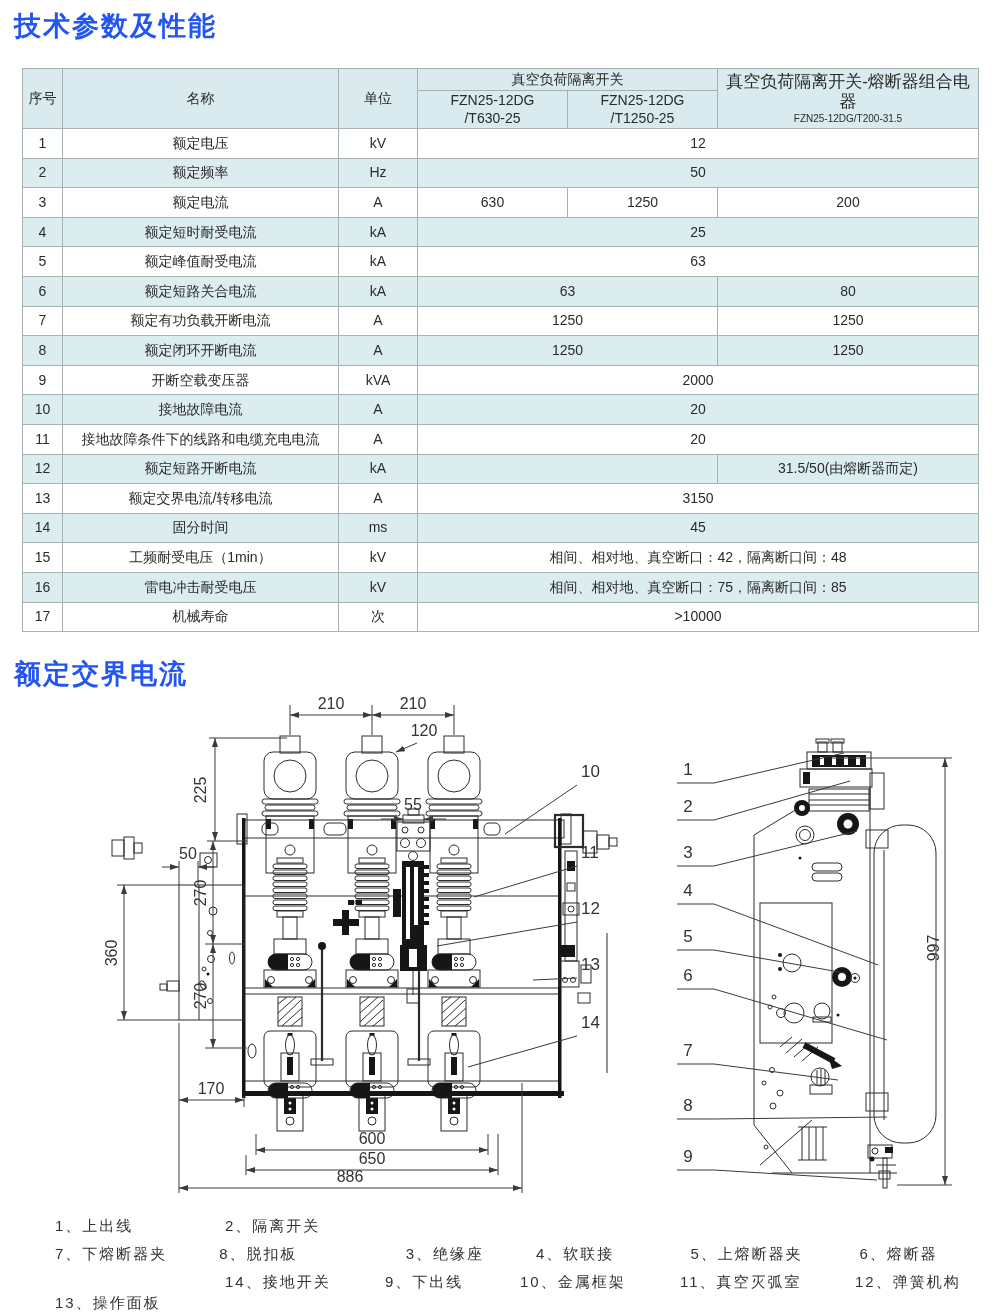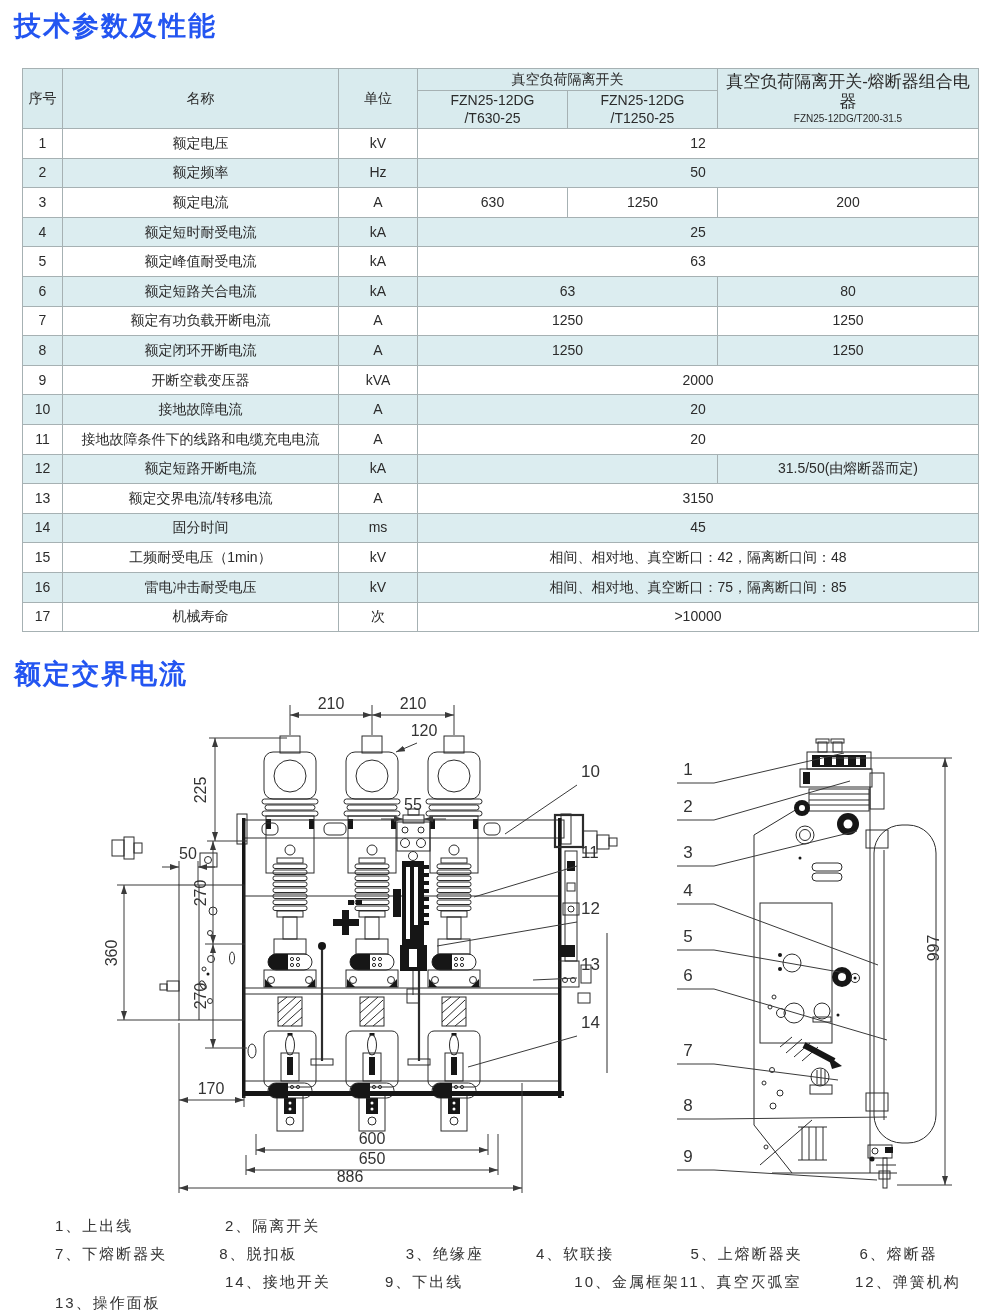--- a/index.html
+++ b/index.html
@@ -552,17 +552,17 @@
       <span class="legend-cell" style="width: 160px;">8、脱扣板</span>
       <span class="legend-cell" style="width: 135px; margin-left: 32px;">3、绝缘座</span>
       <span class="legend-cell" style="width: 160px;">4、软联接</span>
       <span class="legend-cell" style="width: 175px;">5、上熔断器夹</span>
       <span class="legend-cell" style="width: 130px;">6、熔断器</span>
     </div>
     <div class="legend-row">
       <span class="legend-cell" style="width: 170px; margin-top: 42px;">13、操作面板</span>
       <span class="legend-cell" style="width: 160px;">14、接地开关</span>
       <span class="legend-cell" style="width: 135px;">9、下出线</span>
-      <span class="legend-cell" style="width: 160px; text-align: right;">10、金属框架</span>
+      <span class="legend-cell" style="width: 160px;">10、金属框架</span>
       <span class="legend-cell" style="width: 175px;">11、真空灭弧室</span>
       <span class="legend-cell" style="width: 130px;">12、弹簧机构</span>
     </div>
   </div>
 
 </body></html>

